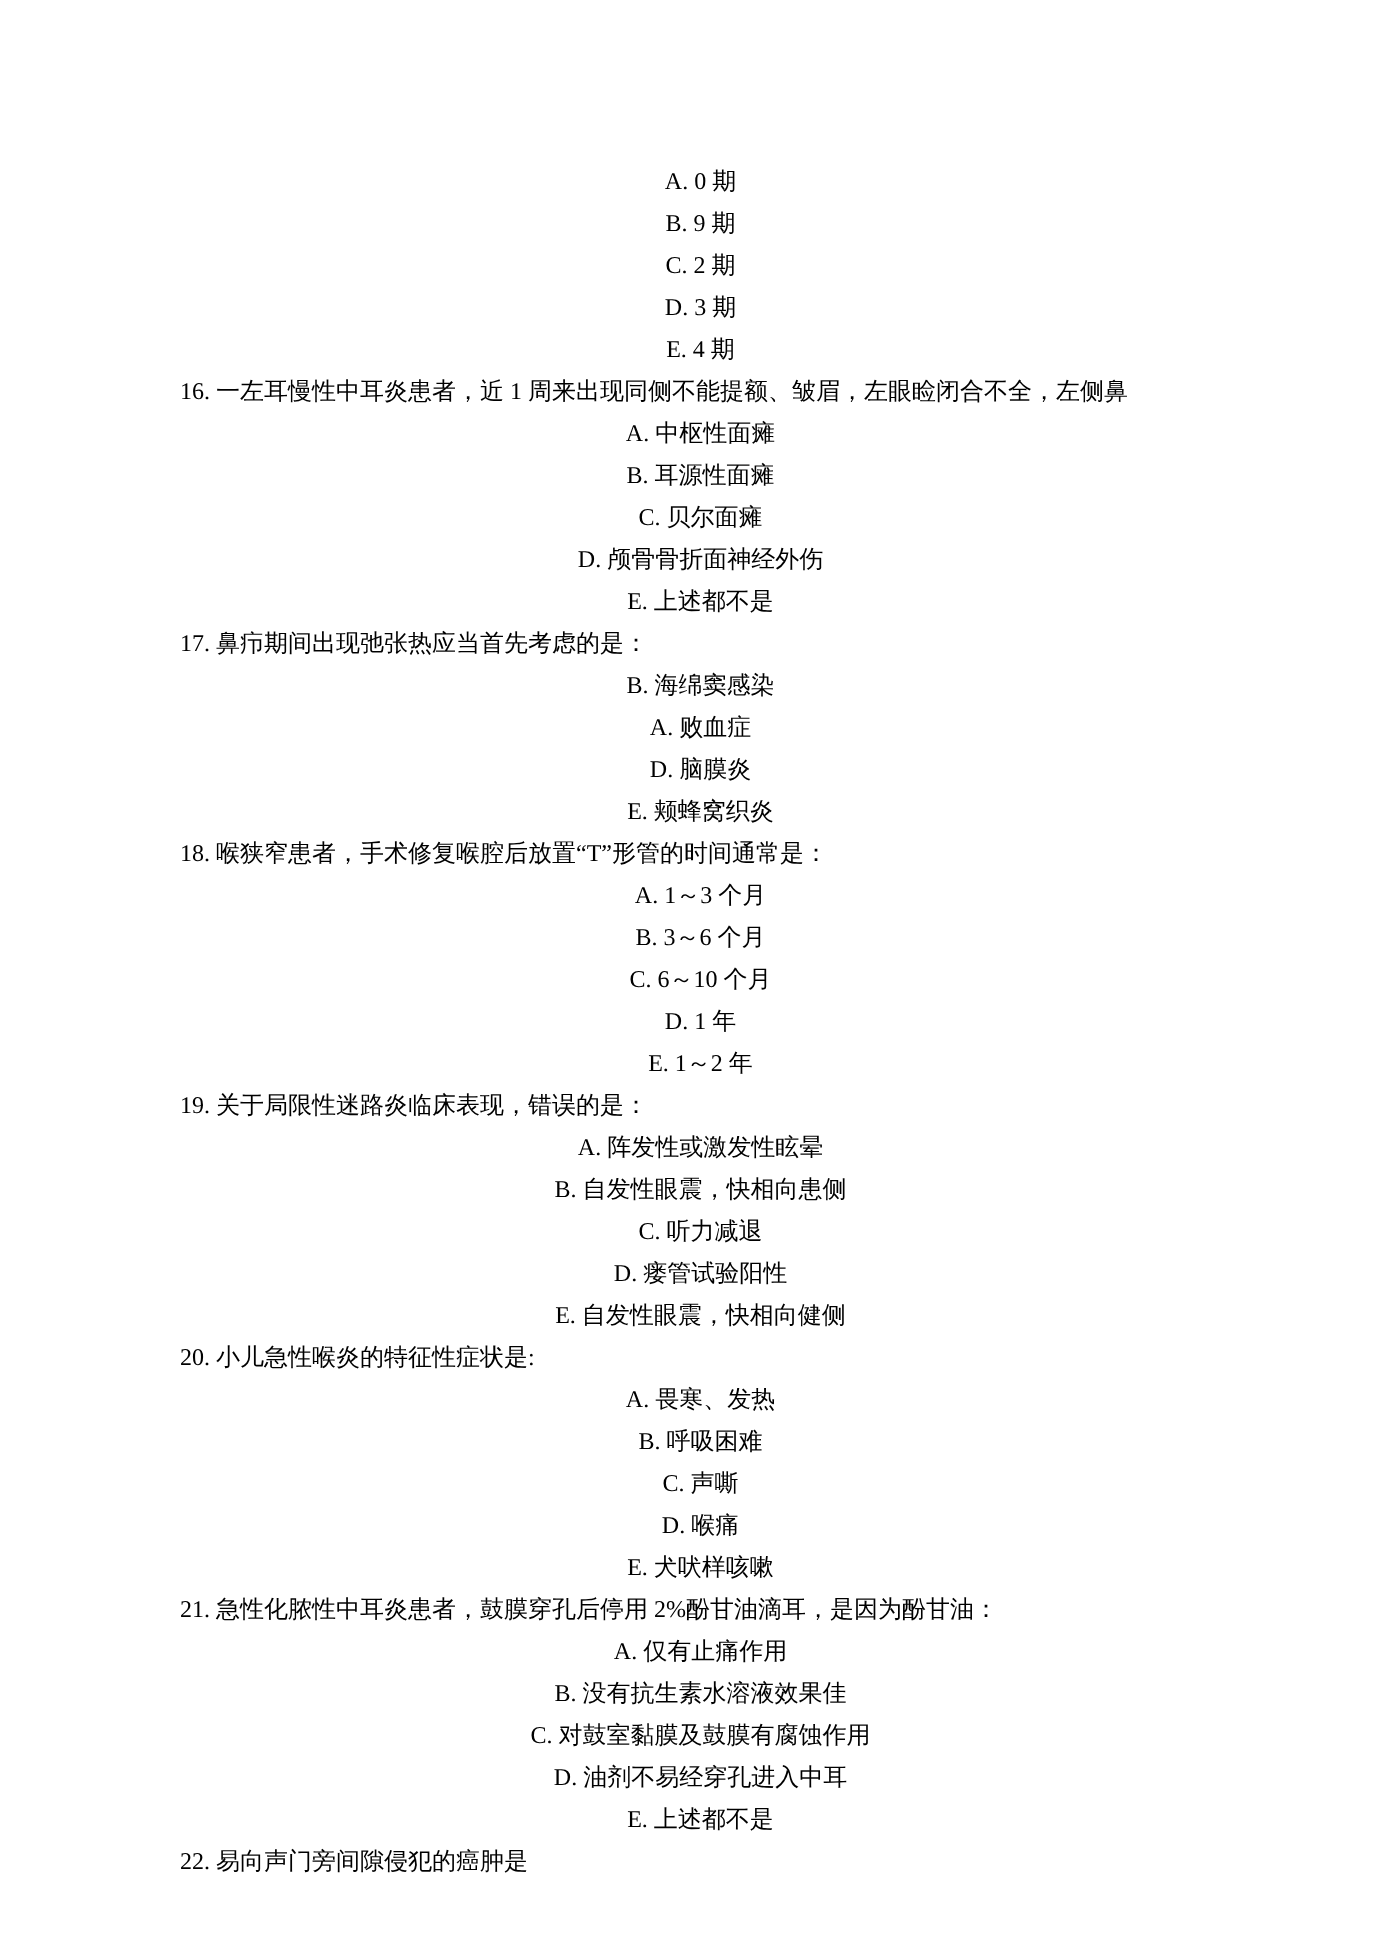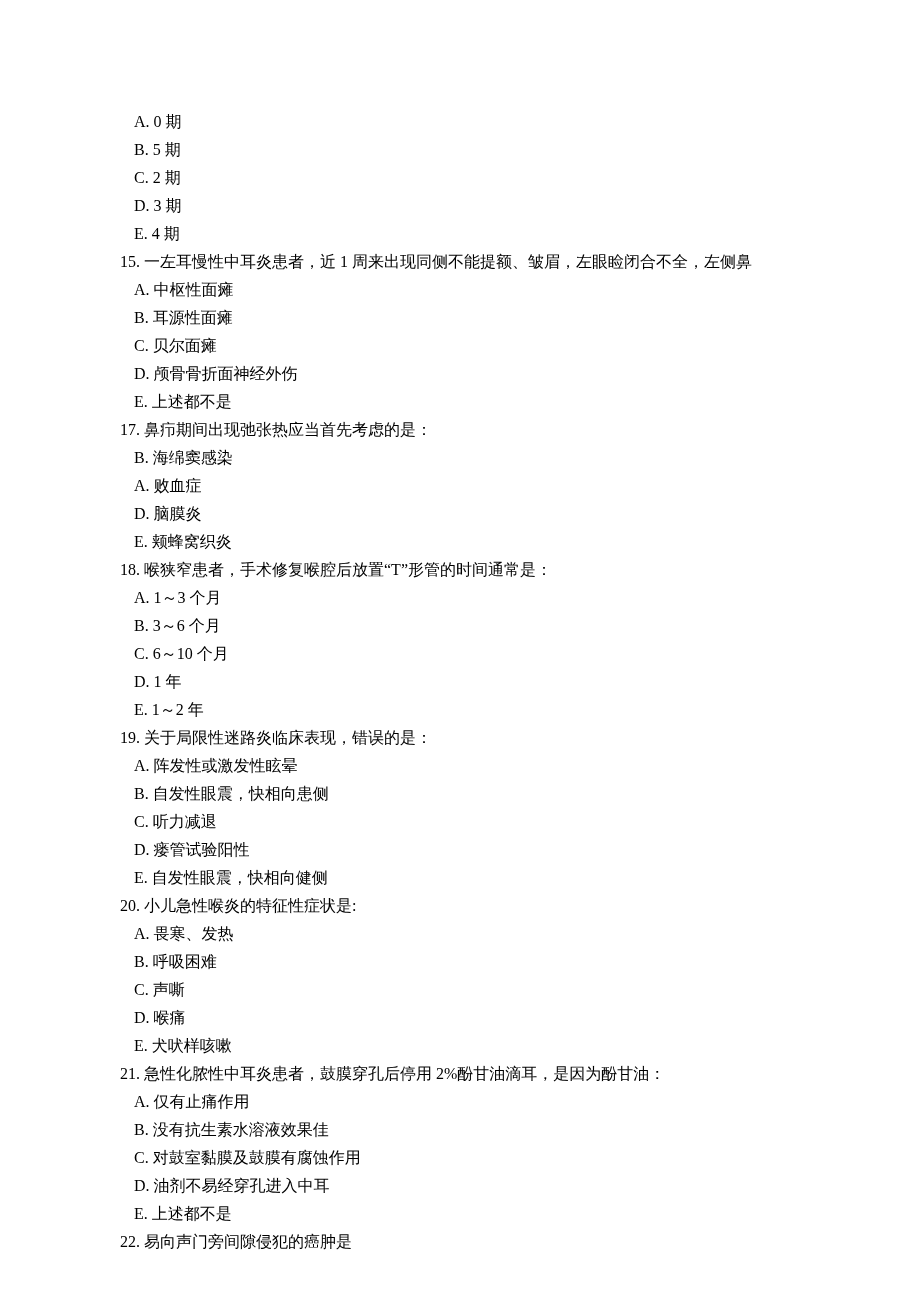--- a/index.html
+++ b/index.html
@@ -13,43 +13,44 @@
   }
   .page {
     width: 920px;
     min-height: 1302px;
     padding: 108px 120px 80px 120px;
     box-sizing: border-box;
     background: #ffffff;
   }
   .option {
     padding-left: 14px;
+    text-align: center;
   }
   .option .label {
     font-family: "Times New Roman", serif;
   }
   .question {
     padding-left: 0;
   }
 </style>
 </head>
 <body>
 
 <div class="page">
 
   <div id="q15-options">
       <div class="option"><span class="label">A.</span><span> 0 期</span></div>
-      <div class="option"><span class="label">B.</span><span> 5 期</span></div>
+      <div class="option"><span class="label">B.</span><span> 9 期</span></div>
       <div class="option"><span class="label">C.</span><span> 2 期</span></div>
       <div class="option"><span class="label">D.</span><span> 3 期</span></div>
       <div class="option"><span class="label">E.</span><span> 4 期</span></div>
     </div>
 
   <div id="questions">
-      <div class="question"><span>15.</span><span> 一左耳慢性中耳炎患者，近 1 周来出现同侧不能提额、皱眉，左眼睑闭合不全，左侧鼻</span></div>
+      <div class="question"><span>16.</span><span> 一左耳慢性中耳炎患者，近 1 周来出现同侧不能提额、皱眉，左眼睑闭合不全，左侧鼻</span></div>
       <div class="option"><span class="label">A.</span><span> 中枢性面瘫</span></div>
       <div class="option"><span class="label">B.</span><span> 耳源性面瘫</span></div>
       <div class="option"><span class="label">C.</span><span> 贝尔面瘫</span></div>
       <div class="option"><span class="label">D.</span><span> 颅骨骨折面神经外伤</span></div>
       <div class="option"><span class="label">E.</span><span> 上述都不是</span></div>
       <div class="question"><span>17.</span><span> 鼻疖期间出现弛张热应当首先考虑的是：</span></div>
       <div class="option"><span class="label">B.</span><span> 海绵窦感染</span></div>
       <div class="option"><span class="label">A.</span><span> 败血症</span></div>
       <div class="option"><span class="label">D.</span><span> 脑膜炎</span></div>
       <div class="option"><span class="label">E.</span><span> 颊蜂窝织炎</span></div>

